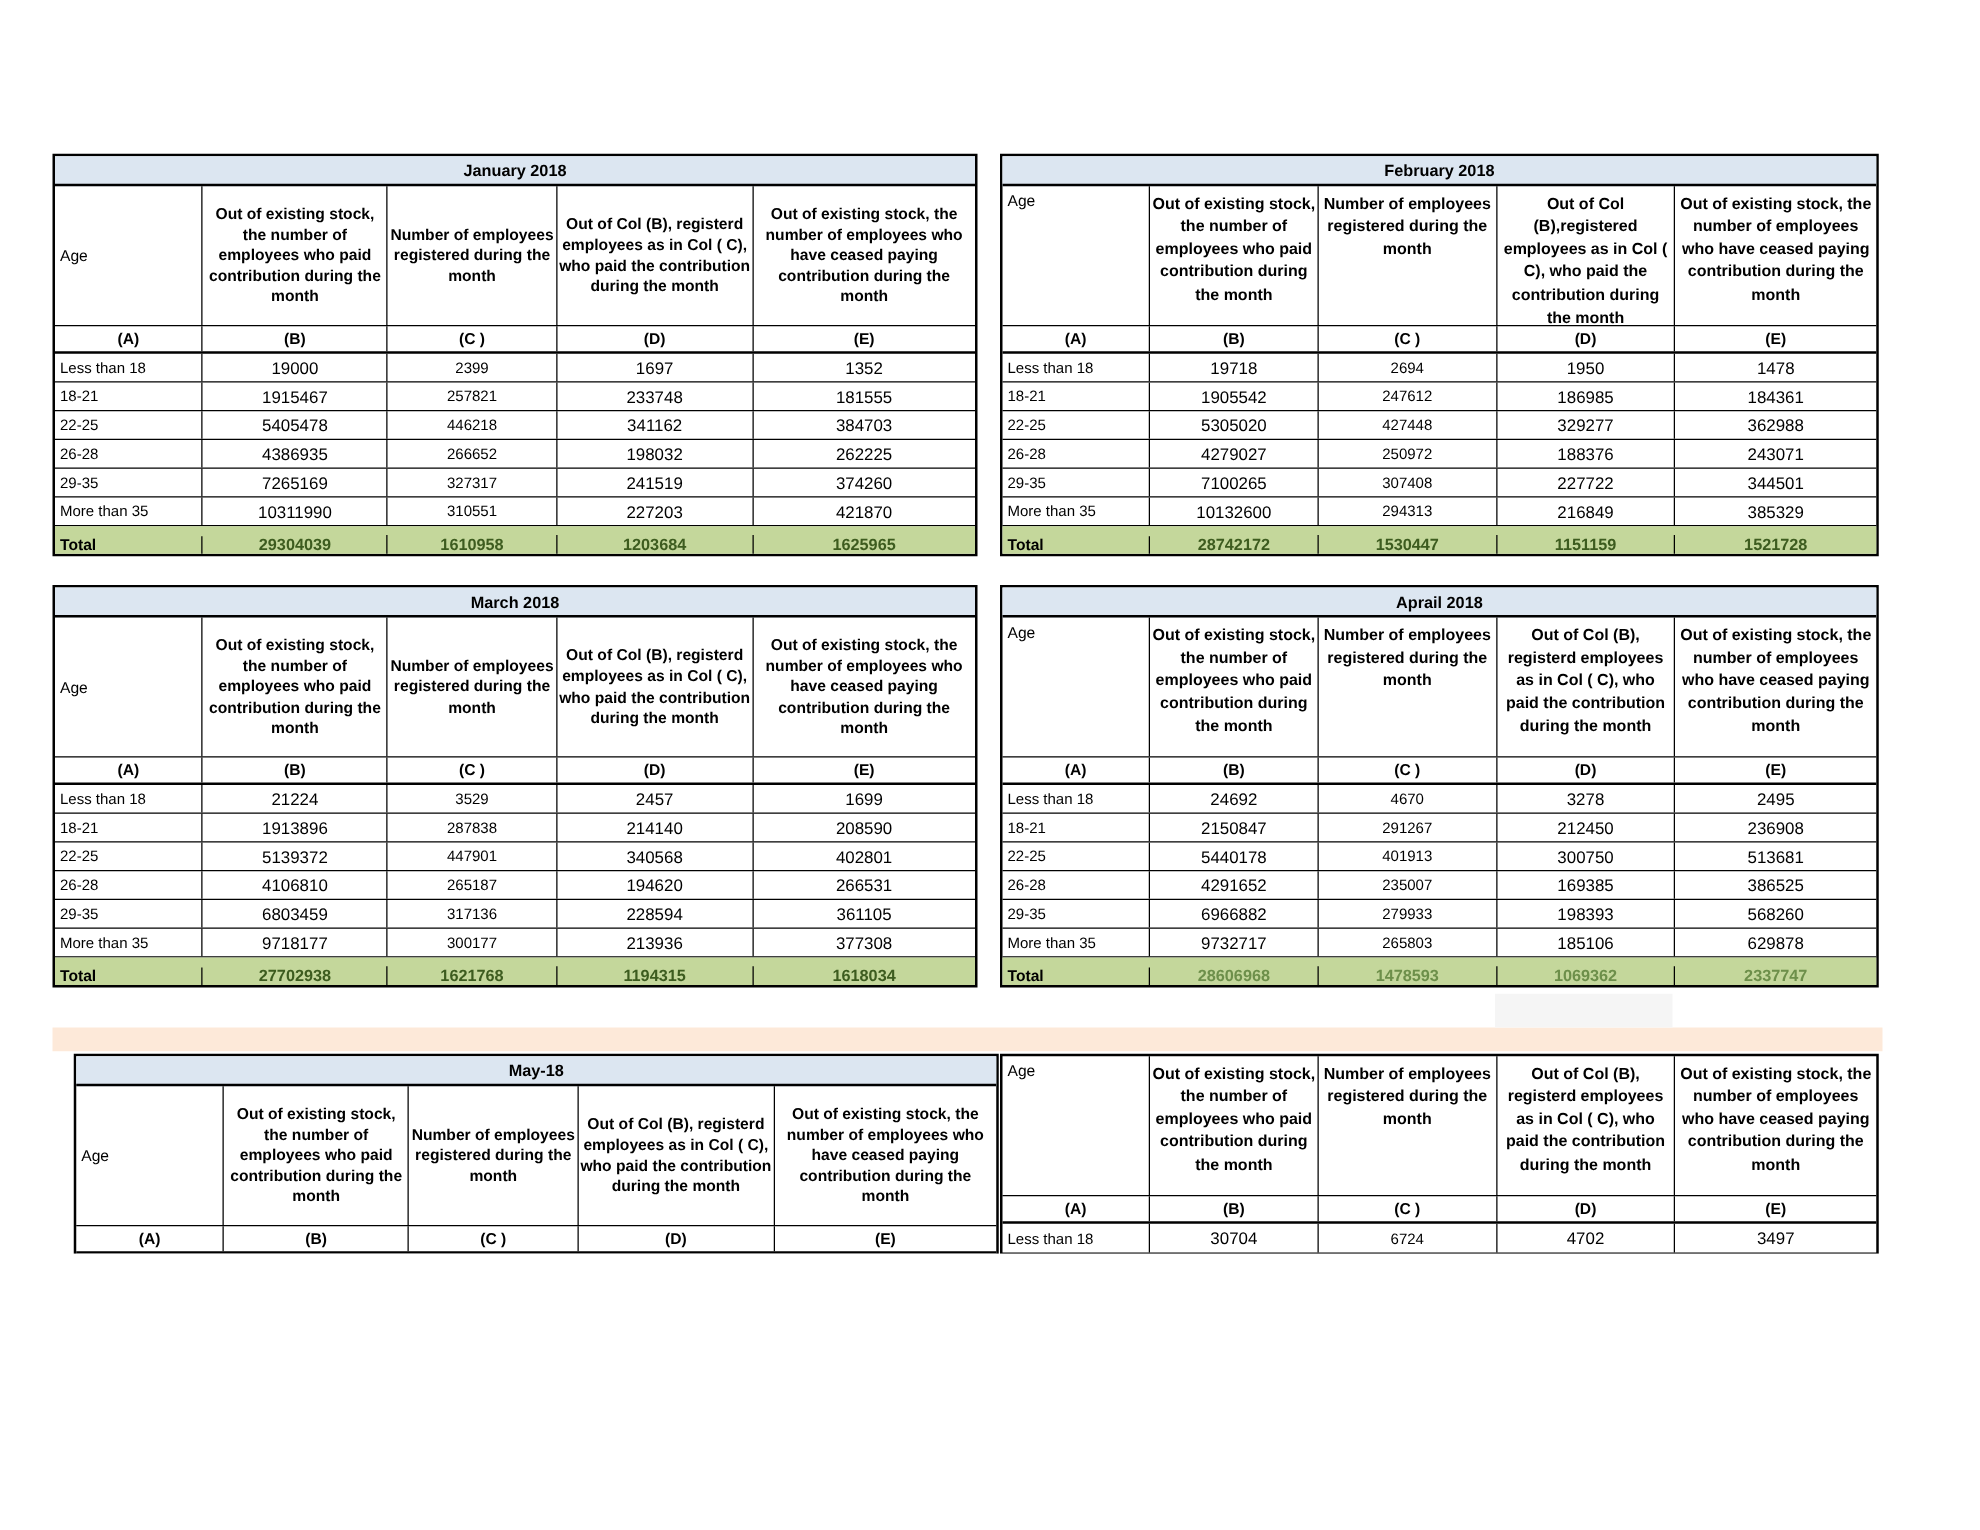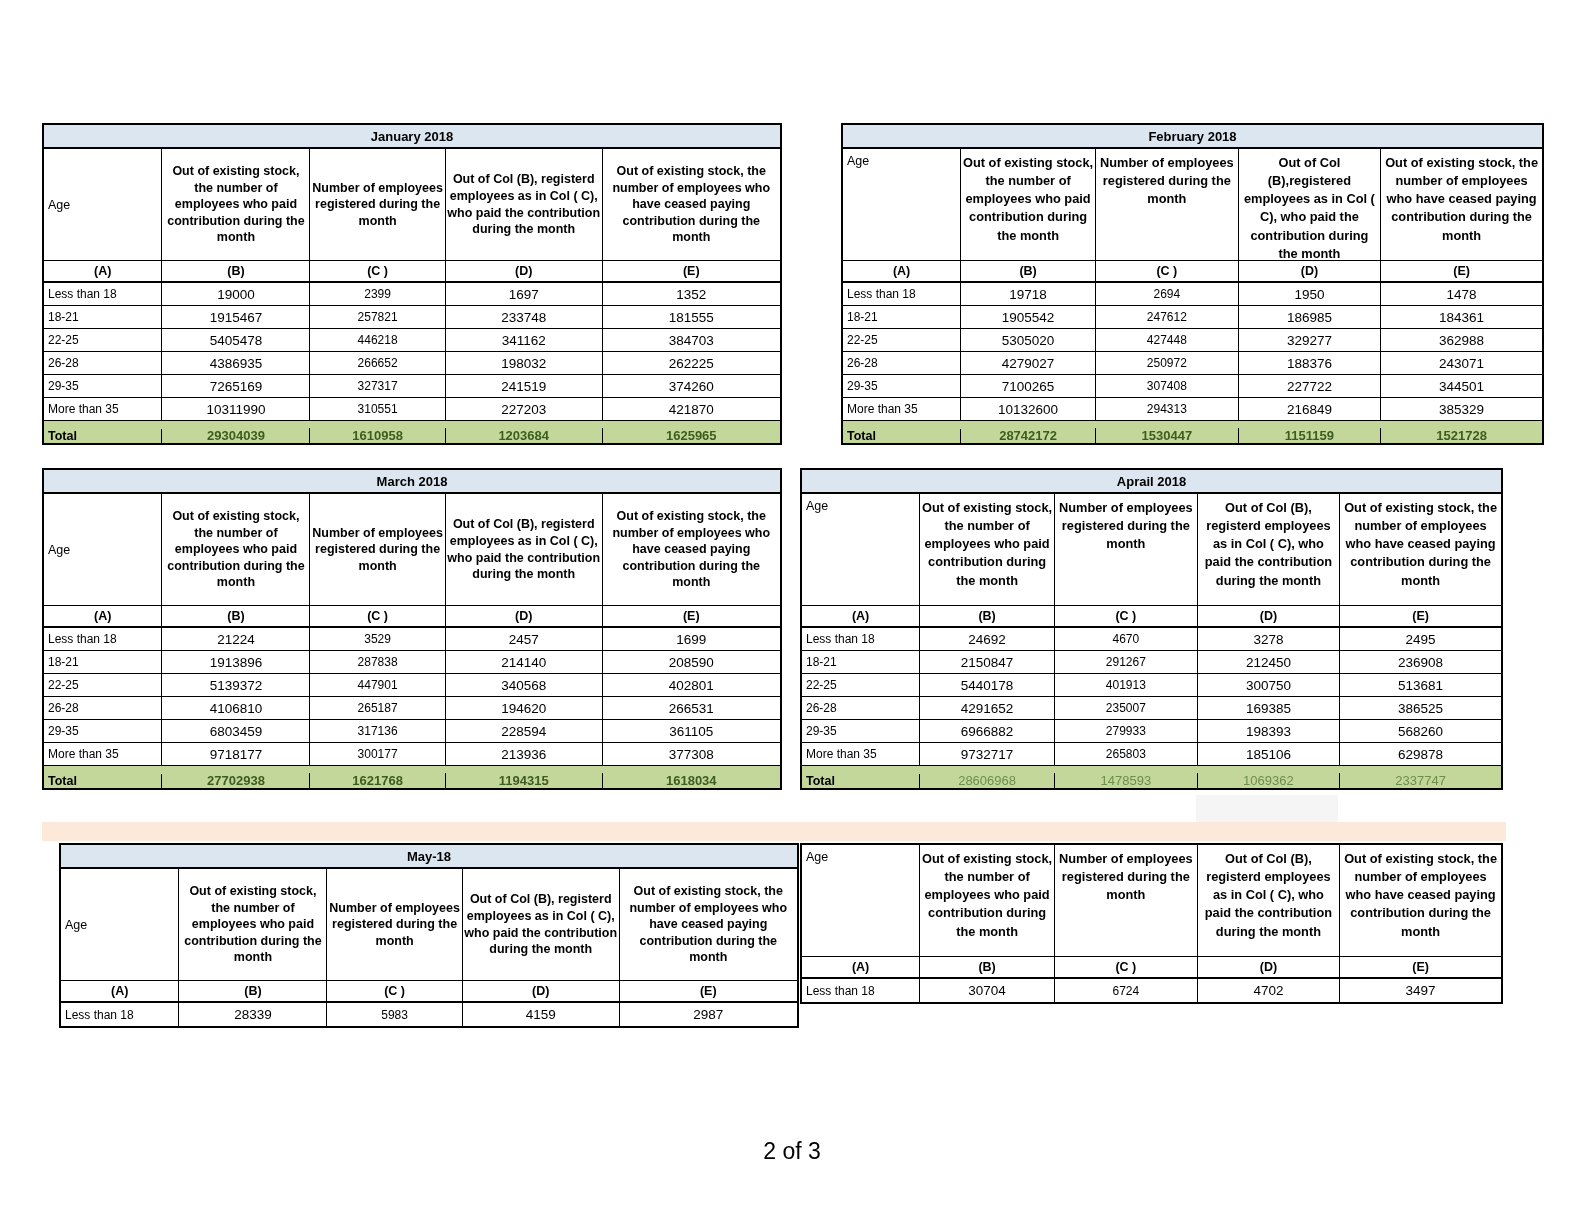--- a/index.html
+++ b/index.html
@@ -1,18 +1,18 @@
 <!DOCTYPE html>
 <html style="--page-bg: #ffffff; --title-bg: #dce6f1; --total-bg: #c4d79b; --total-text: #3d5c1f; --april-total-text: #6d8f4a; --band-bg: #fde9d9;"><head>
 <meta charset="utf-8">
 <style>
   * { margin:0; padding:0; box-sizing:border-box; }
   html,body { background:#ffffff; }
   .canvas {
-    position:relative; width:1584px; height:1224px; background:var(--page-bg,#ffffff);
+    position:relative; width:1584px; height:1003px; background:var(--page-bg,#ffffff);
     font-family:"Liberation Sans", sans-serif; color:#000; overflow:hidden;
   }
   .tbl { position:absolute; border:2px solid #000; background:#fff; }
   .title-bar {
     height:24px; background:var(--title-bg,#dce6f1); border-bottom:2px solid #000;
     display:flex; align-items:center; justify-content:center;
     font-weight:bold; font-size:13px;
   }
   .hdr-row { display:flex; height:112px; border-bottom:1px solid #000; }
   .hdr-row .cell { display:flex; justify-content:center; overflow:hidden; }
@@ -28,21 +28,21 @@
   .lbl-cell { display:flex; align-items:center; justify-content:center; font-weight:bold; font-size:12.5px; }
   .row { display:flex; }
   .data-row { height:23px; border-bottom:1px solid #000;justify-content:space-between; }
   .rowlabel { display:flex; align-items:center; padding-left:4px; font-size:12px; white-space:nowrap; }
   .num { display:flex; align-items:center; justify-content:center; font-size:13.5px; }
   .num.c-col { font-size:12px; }
   .total-row { height:22px; background:var(--total-bg,#c4d79b); border-bottom:none;align-items:flex-end; }
   .total-row .rowlabel { font-weight:bold; font-size:12.5px; }
   .total-row .num { font-weight:bold; font-size:13px; color:var(--total-text,#3d5c1f); }
   .total-row .num.c-col { font-size:13px; }
-  .tbl-muted-total .total-row .num { font-weight:normal; color:var(--april-total-text,#6d8f4a); }
+  .tbl-muted-total .total-row .num { font-weight:bold; color:var(--april-total-text,#6d8f4a); }
   .tbl > div:last-child { border-bottom:none; }
   
   .left-tbl .c0{width:16.1%} .left-tbl .c1{width:20.1%} .left-tbl .c2{width:18.4%} .left-tbl .c3{width:21.3%} .left-tbl .c4{width:24.1%}
   .right-tbl .c0{width:16.9%} .right-tbl .c1{width:19.3%} .right-tbl .c2{width:20.4%} .right-tbl .c3{width:20.4%} .right-tbl .c4{width:23.0%}
   .band { position:absolute; left:42px; top:822px; width:1464px; height:19px; background:var(--band-bg,#fde9d9); }
   .artifact { position:absolute; left:1196px; top:795px; width:142px; height:27px; background:#f5f5f5; }
   .footer { position:absolute; left:0; top:1138px; width:1584px; text-align:center; font-size:23px; }
 </style>
 </head>
 <body>
@@ -118,21 +118,21 @@
         <div class="cell num c4">421870</div>
       </div>
       <div class="row total-row">
         <div class="cell rowlabel c0">Total</div>
         <div class="cell num c1">29304039</div>
         <div class="cell num c2 c-col">1610958</div>
         <div class="cell num c3">1203684</div>
         <div class="cell num c4">1625965</div>
       </div>
     </div>
-  <div class="tbl right-tbl" style="left:800px; top:123px; width:703px;margin-left:41px;">
+  <div class="tbl right-tbl" style="left:800px; top:123px; width:703px;">
       <div class="title-bar">February 2018</div>
       <div class="hdr-row">
         <div class="cell age-cell c0">Age</div>
         <div class="cell c1">
           <div class="hdr-text">Out of existing stock, the number of employees who paid contribution during the month</div>
         </div>
         <div class="cell c2">
           <div class="hdr-text">Number of employees registered during the month</div>
         </div>
         <div class="cell c3">

